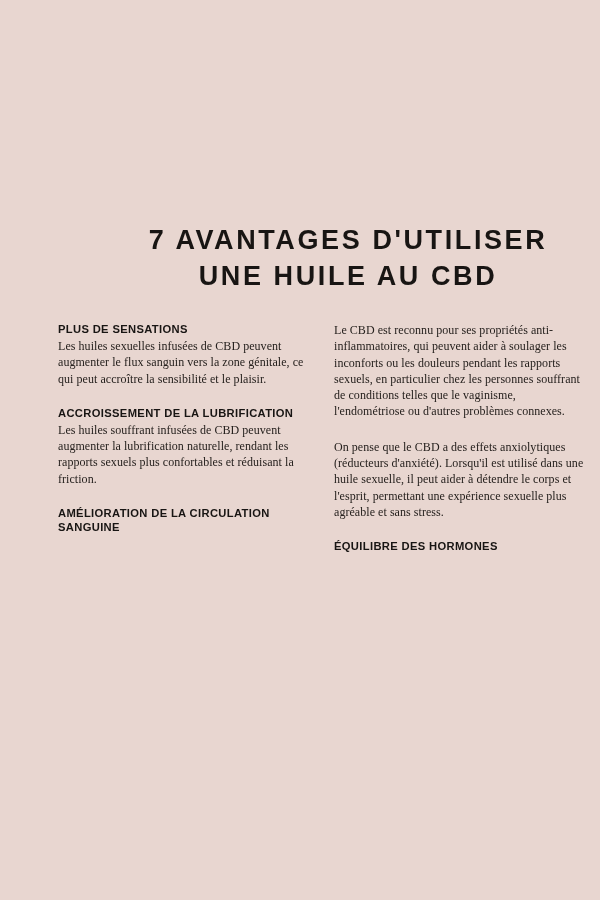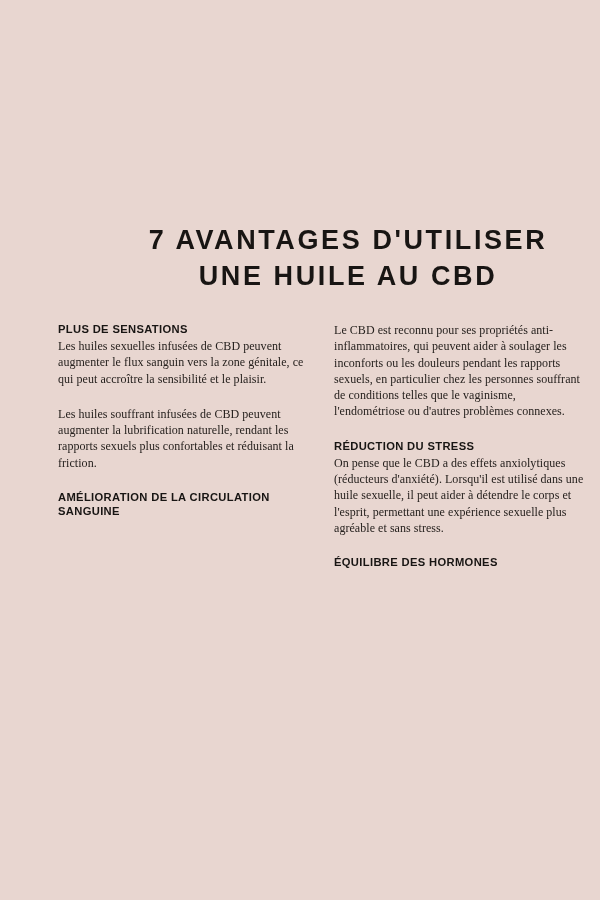--- a/index.html
+++ b/index.html
@@ -89,37 +89,37 @@
 
     <div class="col left">
 
       <div class="item">
         <p class="item-title">PLUS DE SENSATIONS</p>
         <p class="item-body">Les huiles sexuelles infusées de CBD peuvent augmenter le flux sanguin vers la zone génitale, ce qui peut accroître la sensibilité et le plaisir.</p>
       </div>
 
 
       <div class="item">
+        <p class="item-title">ACCROISSEMENT DE LA LUBRIFICATION</p>
         <p class="item-body">Les huiles souffrant infusées de CBD peuvent augmenter la lubrification naturelle, rendant les rapports sexuels plus confortables et réduisant la friction.</p>
       </div>
 
       <div class="item">
         <p class="item-title">AMÉLIORATION DE LA CIRCULATION SANGUINE</p>
       </div>
 
     </div>
 
     <div class="col right">
 
       <div class="item">
         <p class="item-body">Le CBD est reconnu pour ses propriétés anti-inflammatoires, qui peuvent aider à soulager les inconforts ou les douleurs pendant les rapports sexuels, en particulier chez les personnes souffrant de conditions telles que le vaginisme, l'endométriose ou d'autres problèmes connexes.</p>
       </div>
 
       <div class="item">
-        <p class="item-title">RÉDUCTION DU STRESS</p>
         <p class="item-body">On pense que le CBD a des effets anxiolytiques (réducteurs d'anxiété). Lorsqu'il est utilisé dans une huile sexuelle, il peut aider à détendre le corps et l'esprit, permettant une expérience sexuelle plus agréable et sans stress.</p>
       </div>
 
       <div class="item">
         <p class="item-title">ÉQUILIBRE DES HORMONES</p>
       </div>
 
     </div>
 
   </div>

